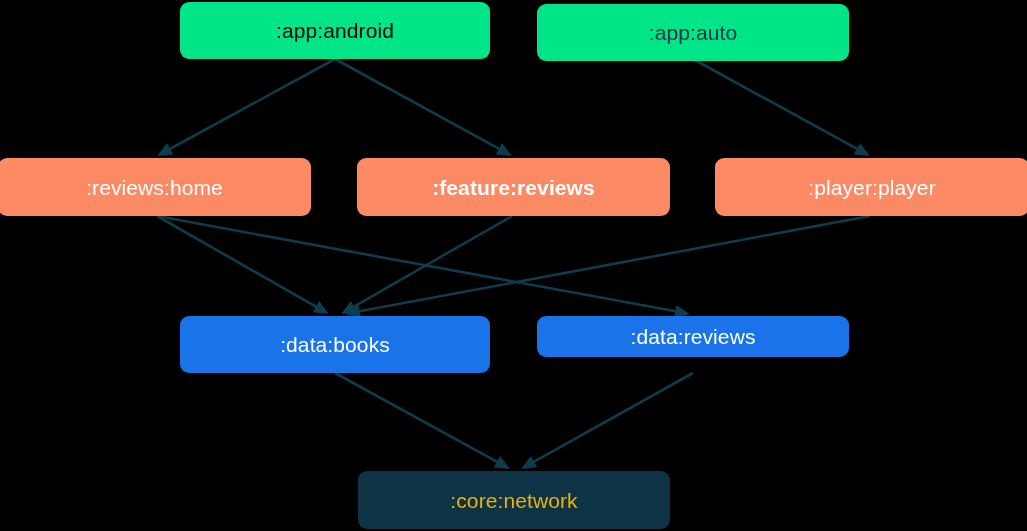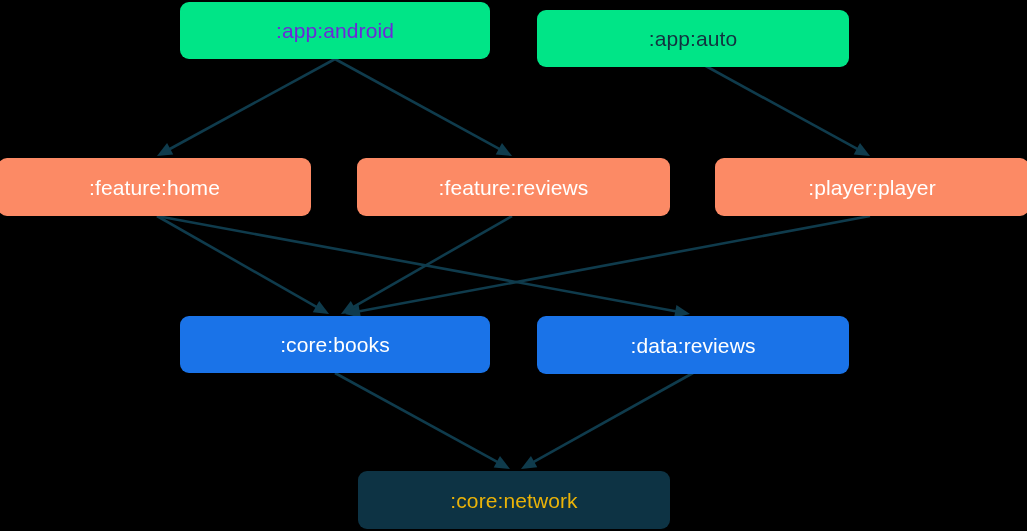--- a/index.html
+++ b/index.html
@@ -78,38 +78,38 @@
       <g>
         <line x1="335" y1="373" x2="499.47906882823264" y2="463.2285177572019" stroke="#0f3b4c" stroke-width="2.6"></line>
         <polygon points="510,469 493.7226164871085,467.48448491454303 499.9750555834731,456.08680947846176" fill="#0f3b4c"></polygon>
       </g>
       <g>
         <line x1="693" y1="373" x2="531.4783724241789" y2="463.15160608883036" stroke="#0f3b4c" stroke-width="2.6"></line>
         <polygon points="521,469 530.9300854950068,456.013722547941 537.2658455654405,467.3652926741349" fill="#0f3b4c"></polygon>
       </g>
     </svg>
   <div id="node-layer">
-      <div class="node" style="left: 180px; top: 2px; width: 310px; height: 57px; background: rgb(0, 229, 135); color: #6d28d9;">
+      <div class="node" style="left: 180px; top: 2px; width: 310px; height: 57px; background: rgb(0, 229, 135); color: #000000;">
         <span class="node-label">:app:android</span>
       </div>
-      <div class="node" style="left: 537px; top: 10px; width: 312px; height: 57px; background: rgb(0, 229, 135); color: rgb(18, 51, 64);">
+      <div class="node" style="left: 537px; top: 4px; width: 312px; height: 57px; background: rgb(0, 229, 135); color: rgb(18, 51, 64);">
         <span class="node-label">:app:auto</span>
       </div>
       <div class="node" style="left: -2px; top: 158px; width: 313px; height: 58px; background: rgb(252, 138, 101); color: rgb(255, 255, 255);">
-        <span class="node-label">:feature:home</span>
+        <span class="node-label">:reviews:home</span>
       </div>
-      <div class="node" style="left: 357px; top: 158px; width: 313px; height: 58px; background: rgb(252, 138, 101); color: rgb(255, 255, 255);">
+      <div class="node" style="left: 357px; top: 158px; width: 313px; height: 58px; background: rgb(252, 138, 101); color: rgb(255, 255, 255); font-weight: bold;">
         <span class="node-label">:feature:reviews</span>
       </div>
       <div class="node" style="left: 715px; top: 158px; width: 314px; height: 58px; background: rgb(252, 138, 101); color: rgb(255, 255, 255);">
         <span class="node-label">:player:player</span>
       </div>
       <div class="node" style="left: 180px; top: 316px; width: 310px; height: 57px; background: rgb(26, 115, 232); color: rgb(255, 255, 255);">
-        <span class="node-label">:core:books</span>
+        <span class="node-label">:data:books</span>
       </div>
-      <div class="node" style="left: 537px; top: 316px; width: 312px; height: 58px; background: rgb(26, 115, 232); color: rgb(255, 255, 255);">
+      <div class="node" style="left: 537px; top: 316px; width: 312px; height: 41px; background: rgb(26, 115, 232); color: rgb(255, 255, 255);">
         <span class="node-label">:data:reviews</span>
       </div>
       <div class="node" style="left: 358px; top: 471px; width: 312px; height: 58px; background: rgb(13, 51, 68); color: #eab308;">
         <span class="node-label">:core:network</span>
       </div>
     </div>
 </div>
 
 </body></html>

